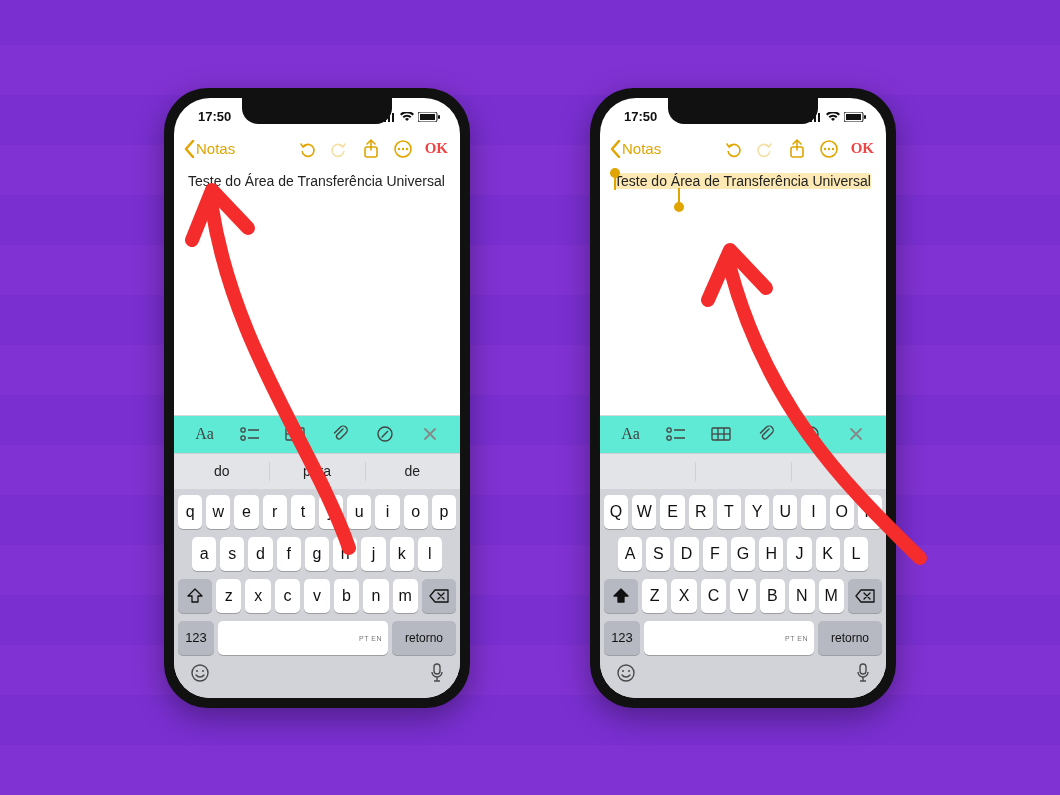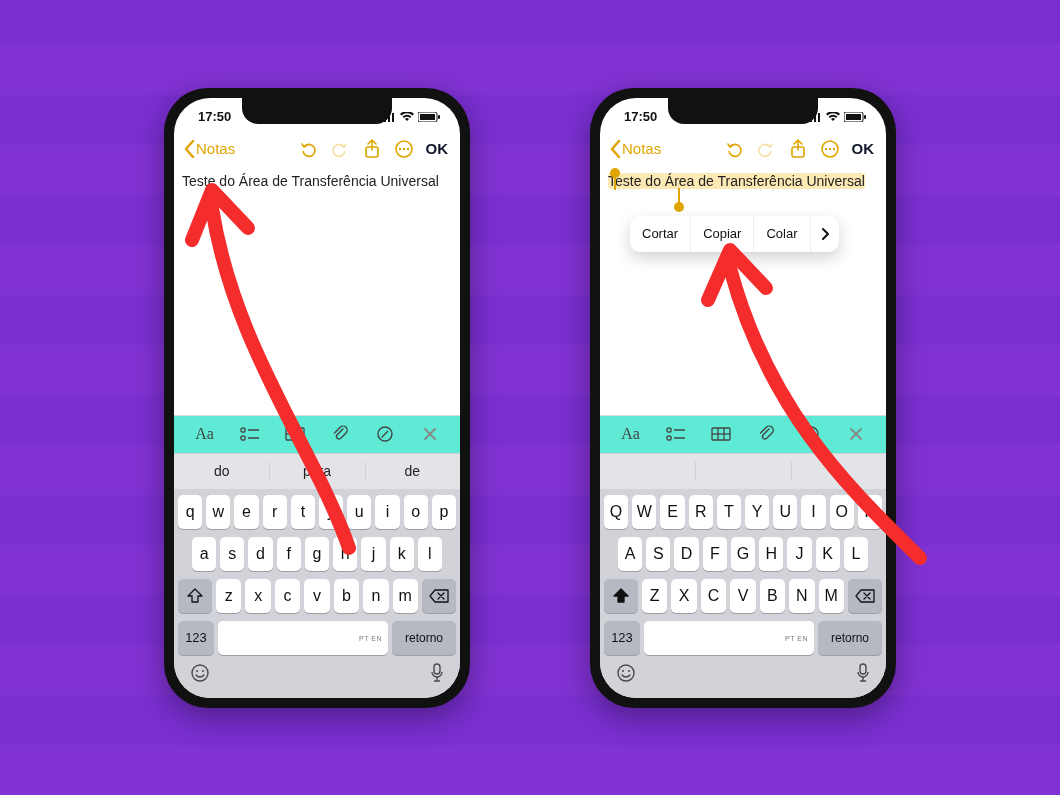--- a/index.html
+++ b/index.html
@@ -89,29 +89,30 @@
     font-size: 15px; font-weight: 500;
     color: #e0a500;
   }
   .navbar .back svg { margin-right: 0; }
   .navbar .spacer { flex: 1; }
   .navbar .iconbtn {
     width: 24px; height: 24px;
     display: inline-flex; align-items: center; justify-content: center;
   }
   .navbar .ok {
-    font-size: 15px; font-weight: 600; color: #0f172a;
+    font-size: 15px; font-weight: 600; color: #ef4444;
     padding: 0 2px;
+    font-family: Liberation Serif, serif;
   }
   .navbar .disabled { opacity: 0.35; }
 
   
   .notebody {
     flex: 1;
-    padding: 6px 8px;
+    padding: 6px 14px;
     font-size: 14px;
     line-height: 1.3;
     color: #222;
     position: relative;
   }
   .notebody .seltext {
     display: inline;
   }
   .notebody .highlight {
     background: #fde9b4;
@@ -508,30 +509,20 @@
         <span class="ok">OK</span>
       </div>
 
       <div class="notebody">
         <span class="seltext highlight">Teste do Área de Transferência Universal</span>
         <div class="sel-handle start" style="left:10px; top:2px;"></div>
         <div class="sel-bar" style="left:14px; top:8px; height:16px;"></div>
         <div class="sel-handle end" style="left:74px; top:36px;"></div>
         <div class="sel-bar" style="left:78px; top:22px; height:16px;"></div>
 
-        <div class="contextmenu" style="left:30px; top:50px;">
-          <span class="item">Cortar</span>
-          <span class="item">Copiar</span>
-          <span class="item">Colar</span>
-          <span class="item more">
-            <svg width="8" height="12" viewBox="0 0 8 12">
-                <path d="M2 1 L7 6 L2 11" fill="none" stroke="#111" stroke-width="2" stroke-linecap="round" stroke-linejoin="round"></path>
-              </svg>
-          </span>
-        </div>
       </div>
 
       <div class="formatbar">
         <span class="fbtn aa">Aa</span>
         <span class="fbtn">
           <svg width="20" height="14" viewBox="0 0 20 14">
               <circle cx="3" cy="3" r="2.2" fill="none" stroke="#444" stroke-width="1.3"></circle>
               <line x1="8" y1="3" x2="19" y2="3" stroke="#444" stroke-width="1.5"></line>
               <circle cx="3" cy="11" r="2.2" fill="none" stroke="#444" stroke-width="1.3"></circle>
               <line x1="8" y1="11" x2="19" y2="11" stroke="#444" stroke-width="1.5"></line>

